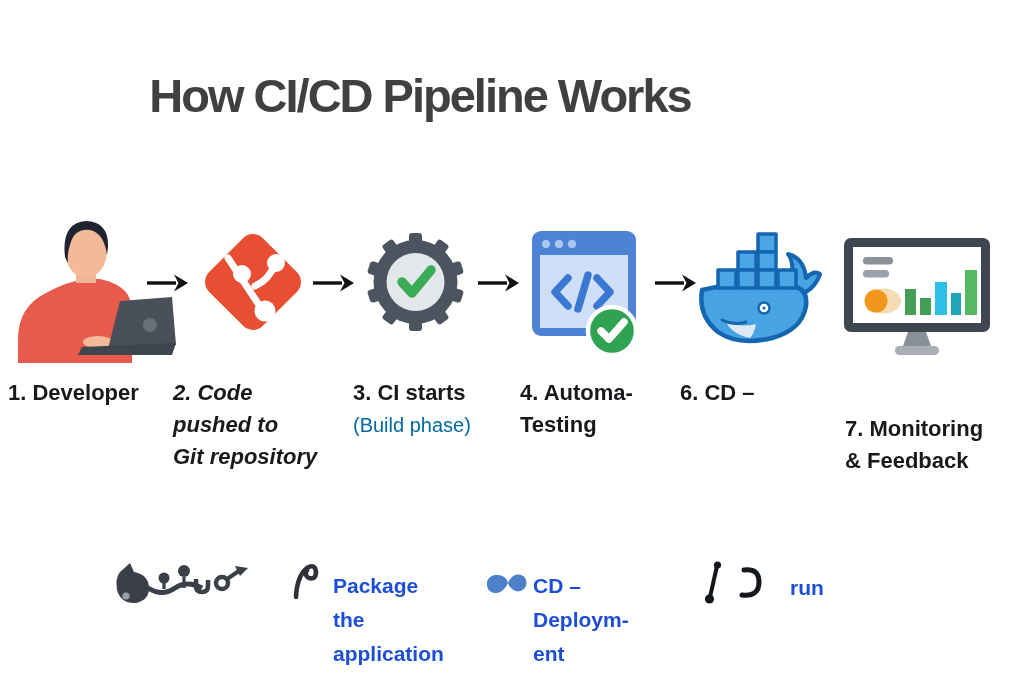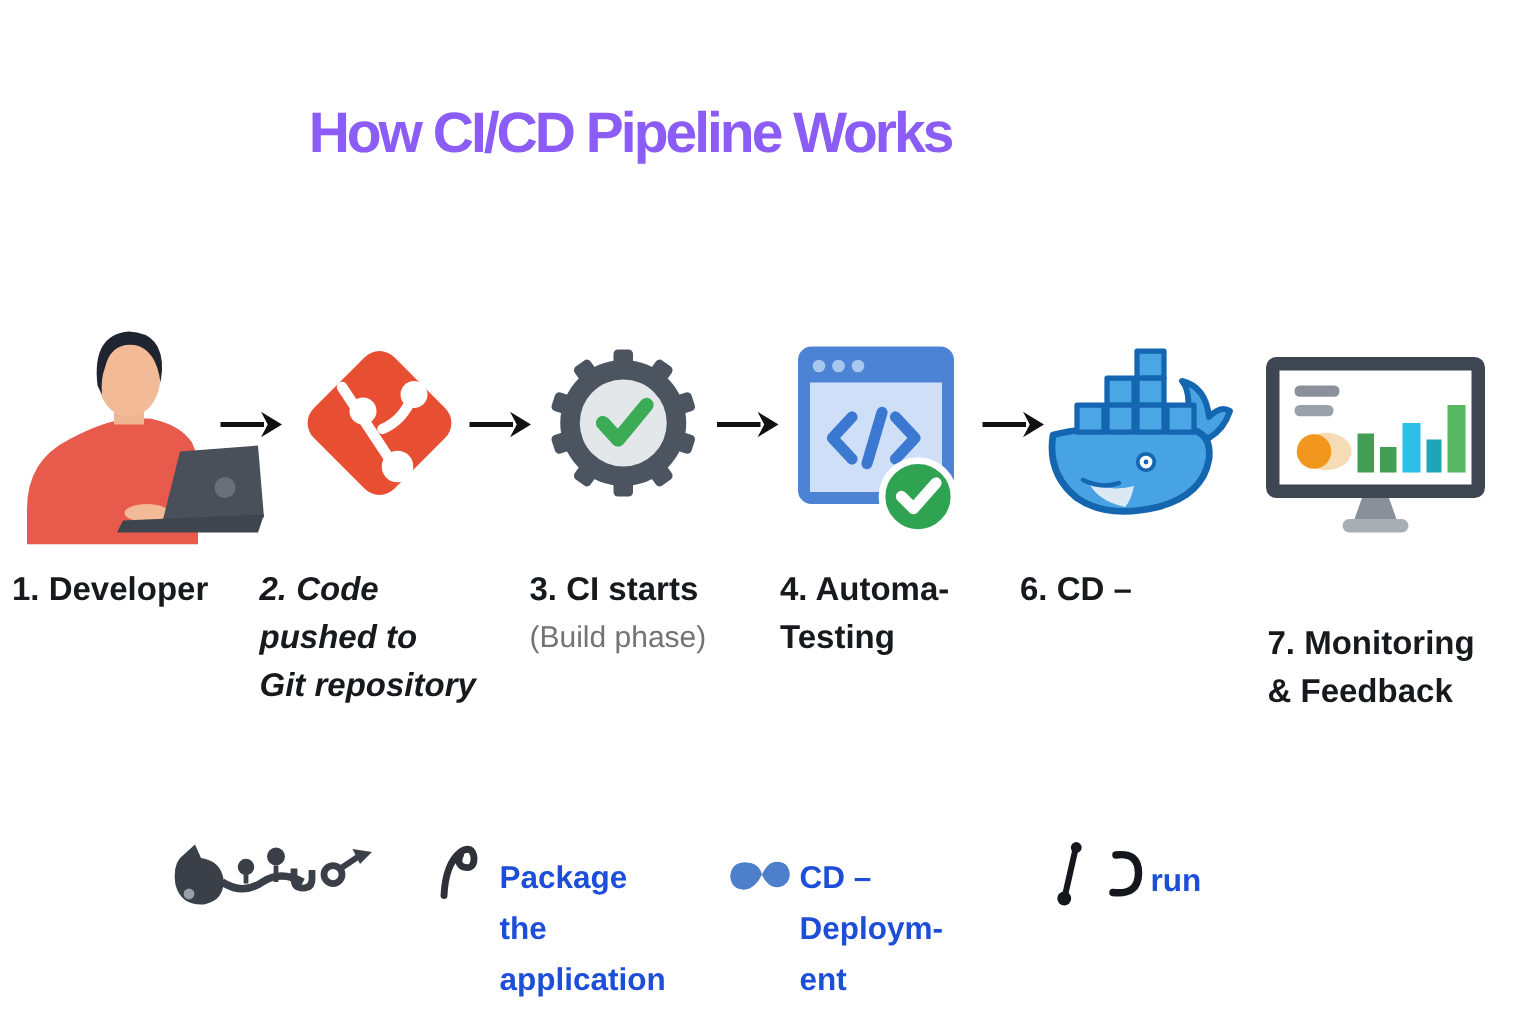--- a/index.html
+++ b/index.html
@@ -1,24 +1,24 @@
 <!DOCTYPE html>
 <html><head>
 <meta charset="utf-8">
 <style>
   html,body{margin:0;padding:0;background:#ffffff;}
   #canvas{position:relative;width:1024px;height:683px;background:#ffffff;overflow:hidden;
           font-family:"Liberation Sans",sans-serif;}
   .abs{position:absolute;}
-  #title{top:68px;left:0;width:840px;text-align:center;font-size:38px;font-weight:bold;
-         color:#8b5cf6;letter-spacing:-2px;}
+  #title{top:68px;left:0;width:840px;text-align:center;font-size:47px;font-weight:bold;
+         color:#404040;letter-spacing:-2px;}
   .step-label{top:377px;text-align:left;font-size:22px;font-weight:bold;color:#17191d;
               line-height:32px;}
   .step-label span{display:block;}
-  .step-label .note{font-weight:normal;font-size:20px;color:#737373;}
+  .step-label .note{font-weight:normal;font-size:20px;color:#0369a1;}
   .legend-label{text-align:left;font-size:21px;font-weight:bold;color:#1d4ed8;line-height:34px;}
   .legend-label span{display:block;}
   svg{display:block;}
 </style>
 </head>
 <body>
 
 <div id="canvas">
 
   <div id="title" class="abs">How CI/CD Pipeline Works</div>
@@ -245,17 +245,17 @@
       <line x1="13" y1="7" x2="6" y2="38" stroke="#14171C" stroke-width="4"></line>
       <circle cx="13.5" cy="6" r="3.6" fill="#14171C"></circle>
       <circle cx="5.5" cy="40" r="4.6" fill="#14171C"></circle>
     </svg>
   </div>
   <div class="abs" style="left:736px;top:566px;">
     <svg width="28" height="34" viewBox="0 0 28 34">
       <path d="M8,4 Q23,2 23,16 Q23,31 6,29" fill="none" stroke="#14171C" stroke-width="5" stroke-linecap="round"></path>
     </svg>
   </div>
-  <div class="abs legend-label" style="left:767px;top:571px;width:80px;">
+  <div class="abs legend-label" style="left:767px;top:571px;width:80px;text-align:center;">
     <span>run</span>
   </div>
 
 </div>
 
 </body></html>

